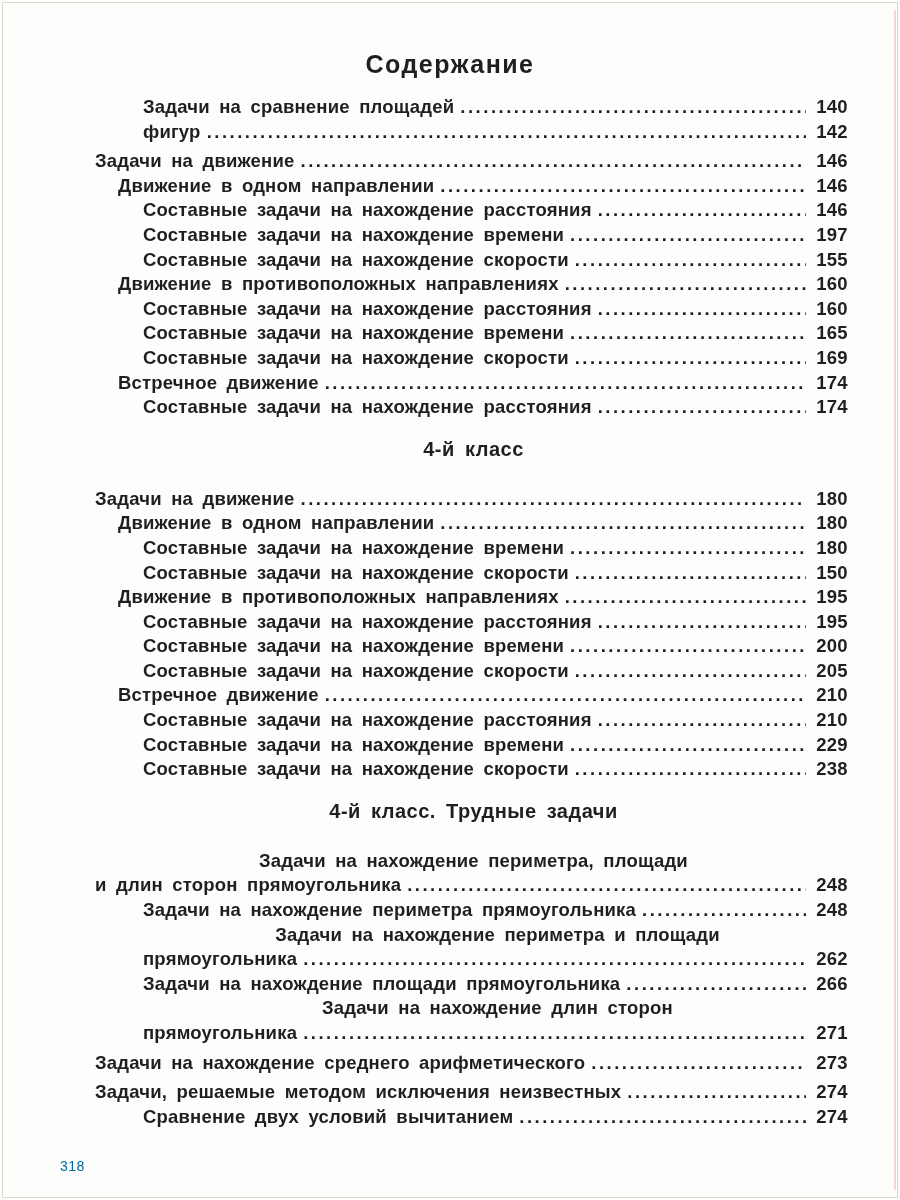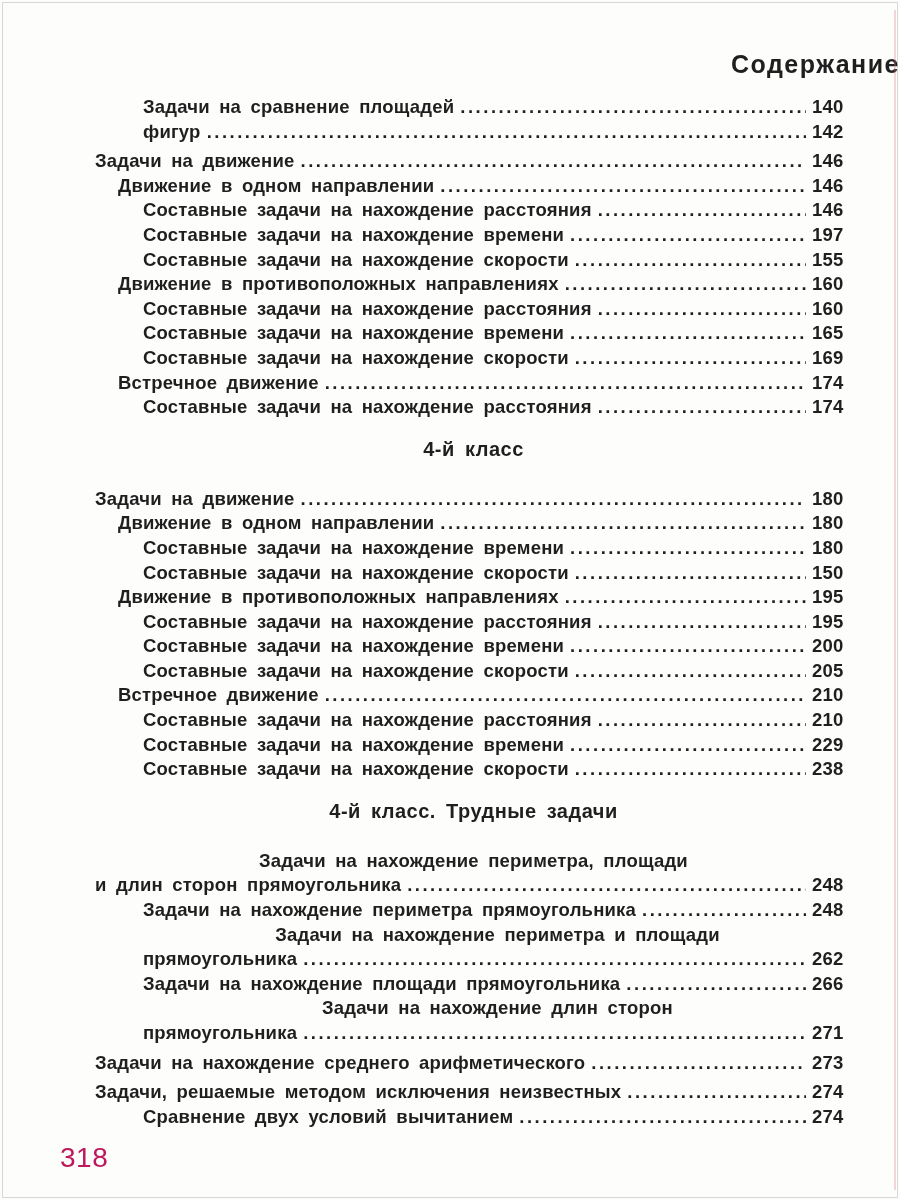--- a/index.html
+++ b/index.html
@@ -32,21 +32,21 @@
     bottom: 10px;
     right: 4px;
     width: 2px;
     background: rgba(214,130,130,0.30);
     pointer-events: none;
   }
   .title {
     margin: 0;
     padding-top: 50px;
     padding-bottom: 16px;
-    text-align: right;
+    text-align: center;
     font-size: 25px;
     font-weight: bold;
     letter-spacing: 1.5px;
   }
   .toc {
     width: 757px;
     margin-left: 95px;
     font-size: 18.5px;
     font-weight: bold;
     letter-spacing: 0.2px;
@@ -81,30 +81,30 @@
     min-width: 10px;
     margin: 0 2px 0 6px;
   }
   .dots::after {
     content: "..........................................................................................................................";
     letter-spacing: 2.5px;
   }
   .pagenum {
     flex: 0 0 auto;
     min-width: 40px;
-    text-align: left;
+    text-align: center;
     margin-left: 4px;
   }
   .folio {
     position: absolute;
     left: 60px;
     bottom: 26px;
-    font-size: 28px;
+    font-size: 14px;
     font-weight: normal;
-    color: #be185d;
+    color: #0369a1;
     letter-spacing: 0.5px;
   }
 </style>
 </head>
 <body>
 
 <div class="scan">
   <h1 class="title">Содержание</h1>
   <div class="toc" id="toc">
       <div class="entry indent-2">

